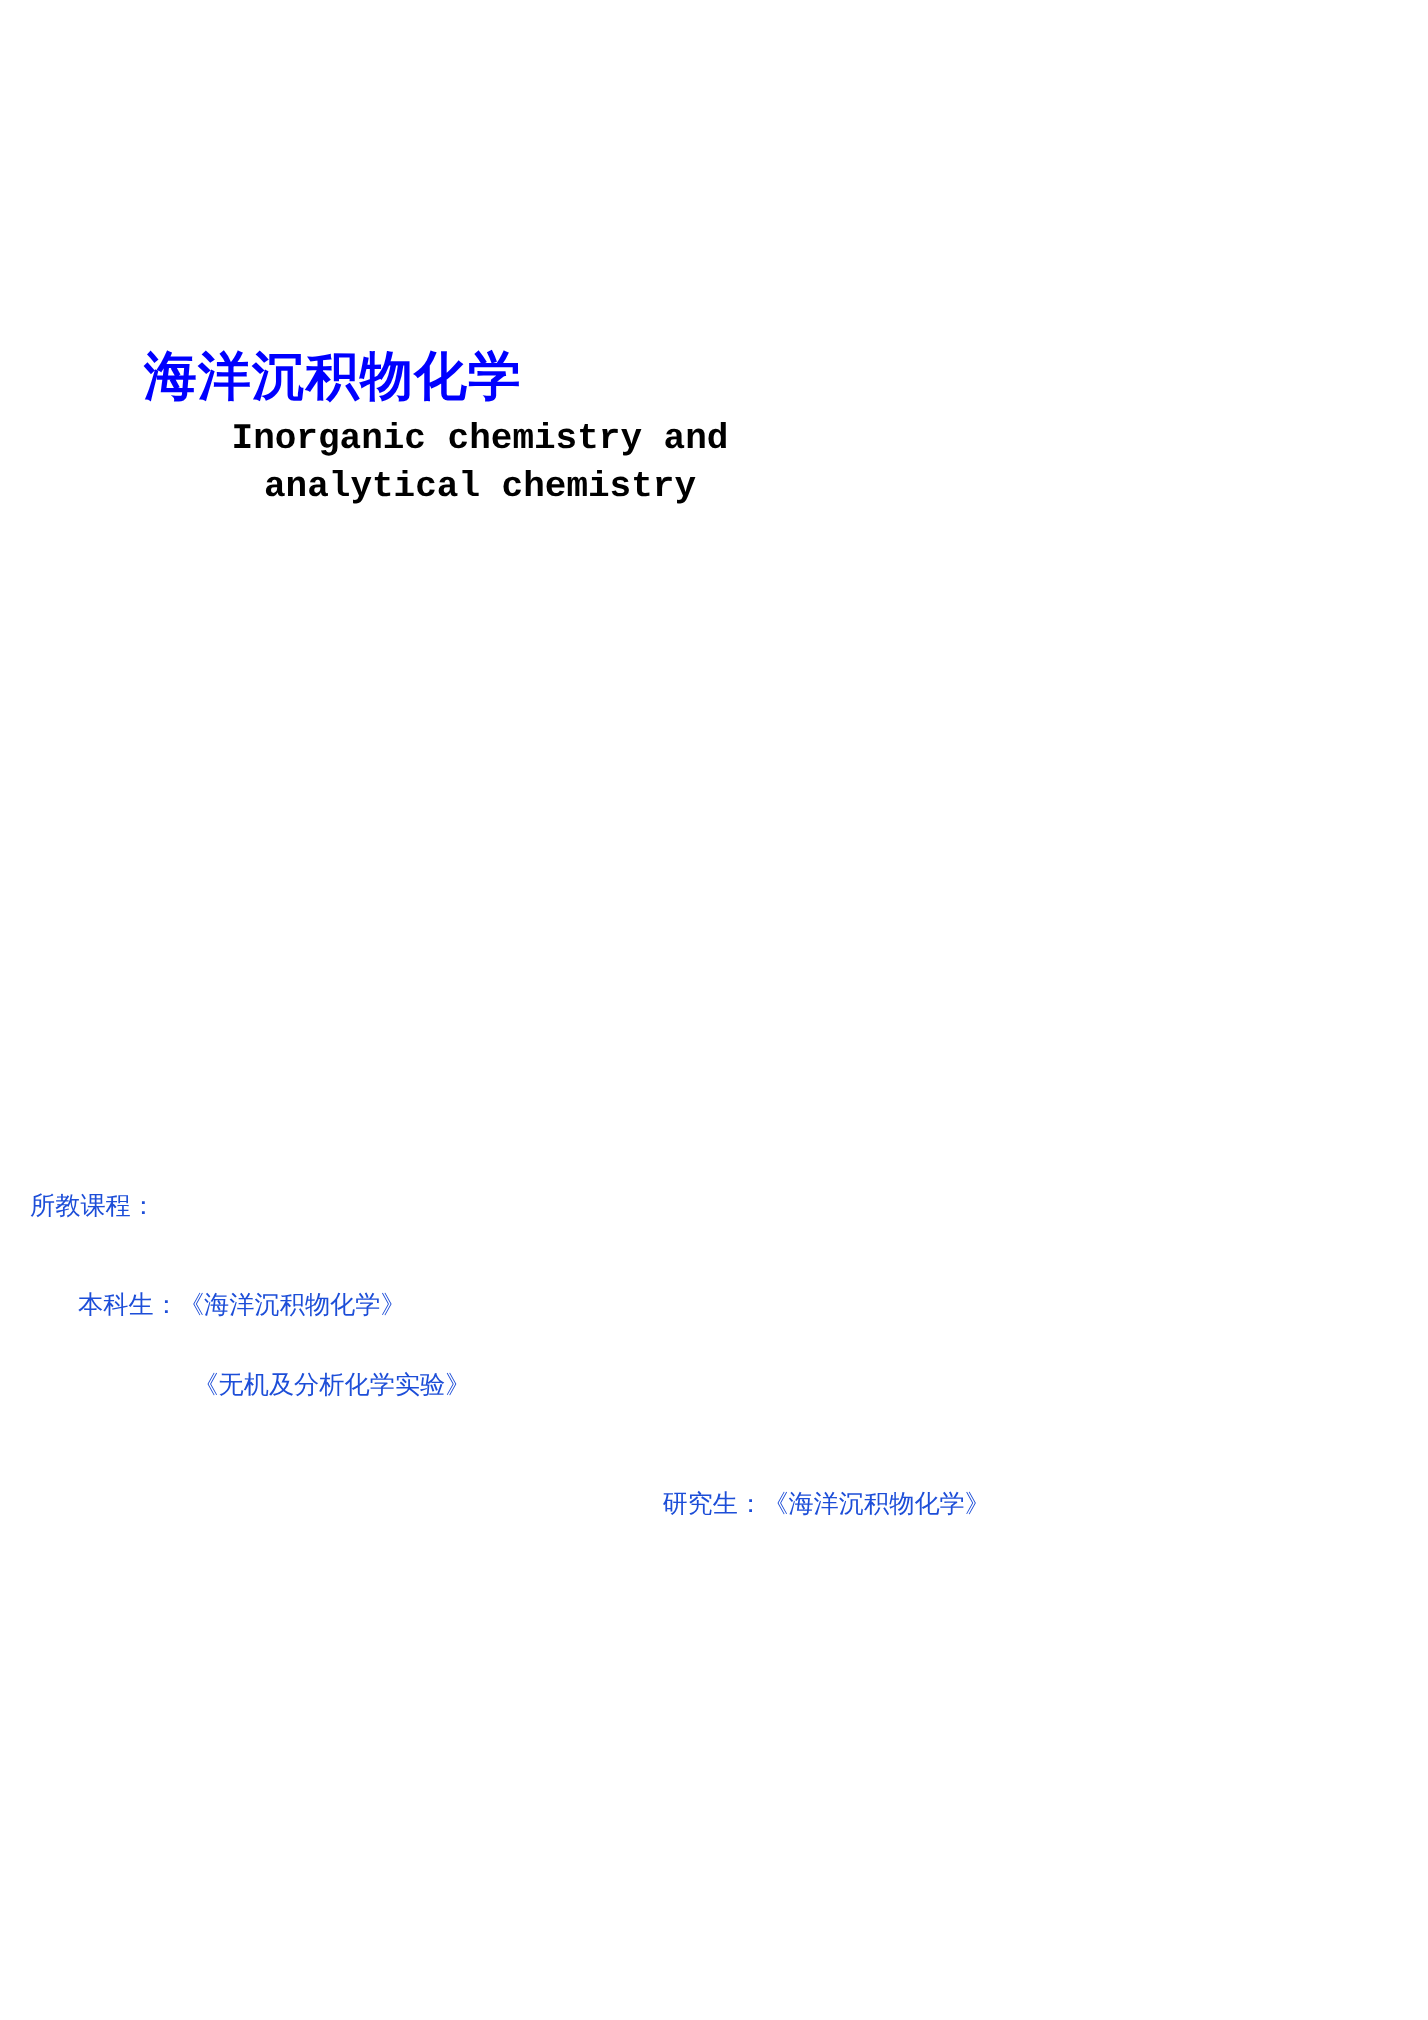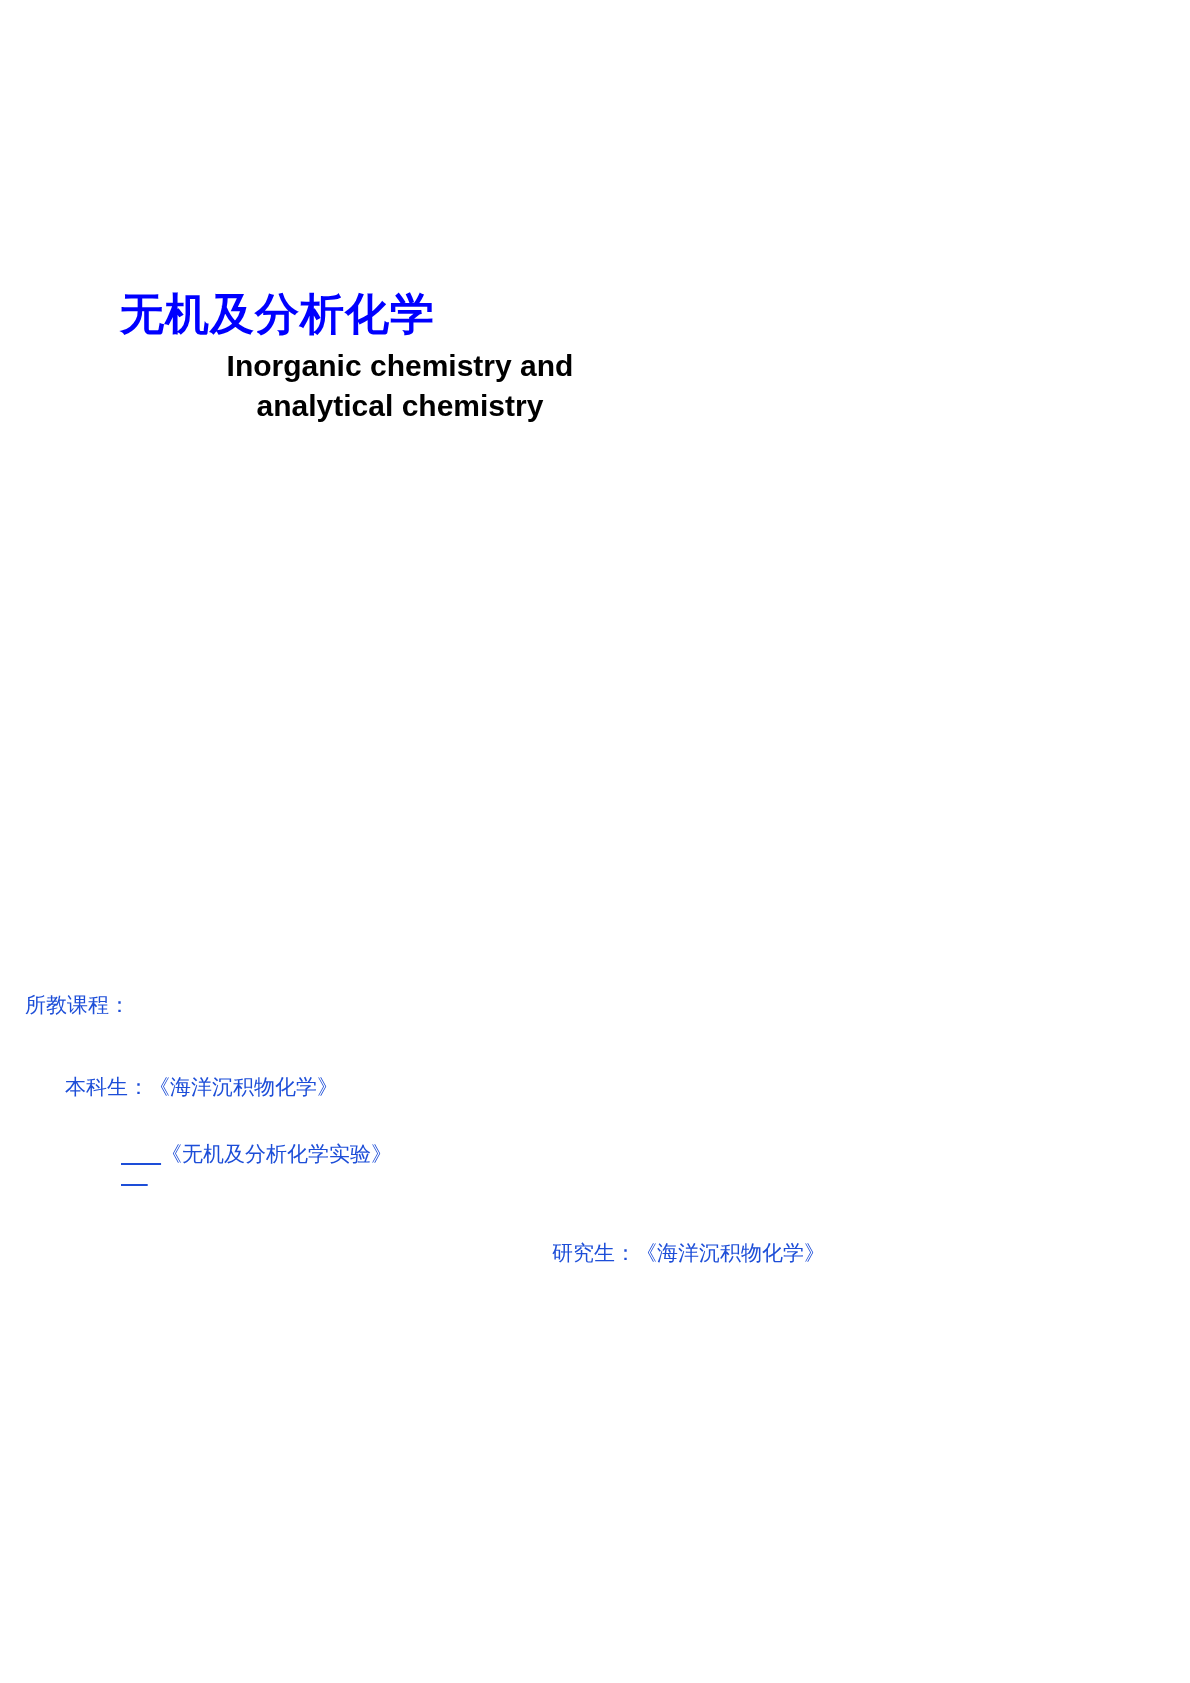--- a/index.html
+++ b/index.html
@@ -38,21 +38,21 @@
     font-size: 44px;
     font-weight: 700;
     line-height: 1.18;
     letter-spacing: 1px;
     color: #0000ff;
     margin: 0 0 6px 0;
     text-align: left;
     padding-left: 0px;
   }
   .title-en {
-    font-family: Liberation Sans, sans-serif;
+    font-family: Liberation Mono, monospace;
     font-size: 30px;
     font-weight: 700;
     line-height: 1.35;
     color: #000000;
     margin: 0;
     text-align: center;
     width: 560px;
   }
 
   
@@ -77,34 +77,33 @@
   }
   .course-row .label {
     display: inline-block;
   }
   .course-row .value {
     display: inline-block;
   }
   .course-row.indent {
     padding-left: 96px;
     margin-bottom: 36px;
-    text-decoration: underline;
   }
   .course-row.last {
     margin-top: 0px;
     text-align: right;
   }
 </style>
 </head>
 <body>
 
 <div class="page">
 
   <div class="title-block">
-    <h1 class="title-cn">无机及分析化学</h1>
+    <h1 class="title-cn">海洋沉积物化学</h1>
     <div class="title-en">
       <div>Inorganic chemistry and</div>
       <div>analytical chemistry</div>
     </div>
   </div>
 
   <div class="courses">
     <div class="heading">所教课程：</div>
 
     <div class="course-row">

